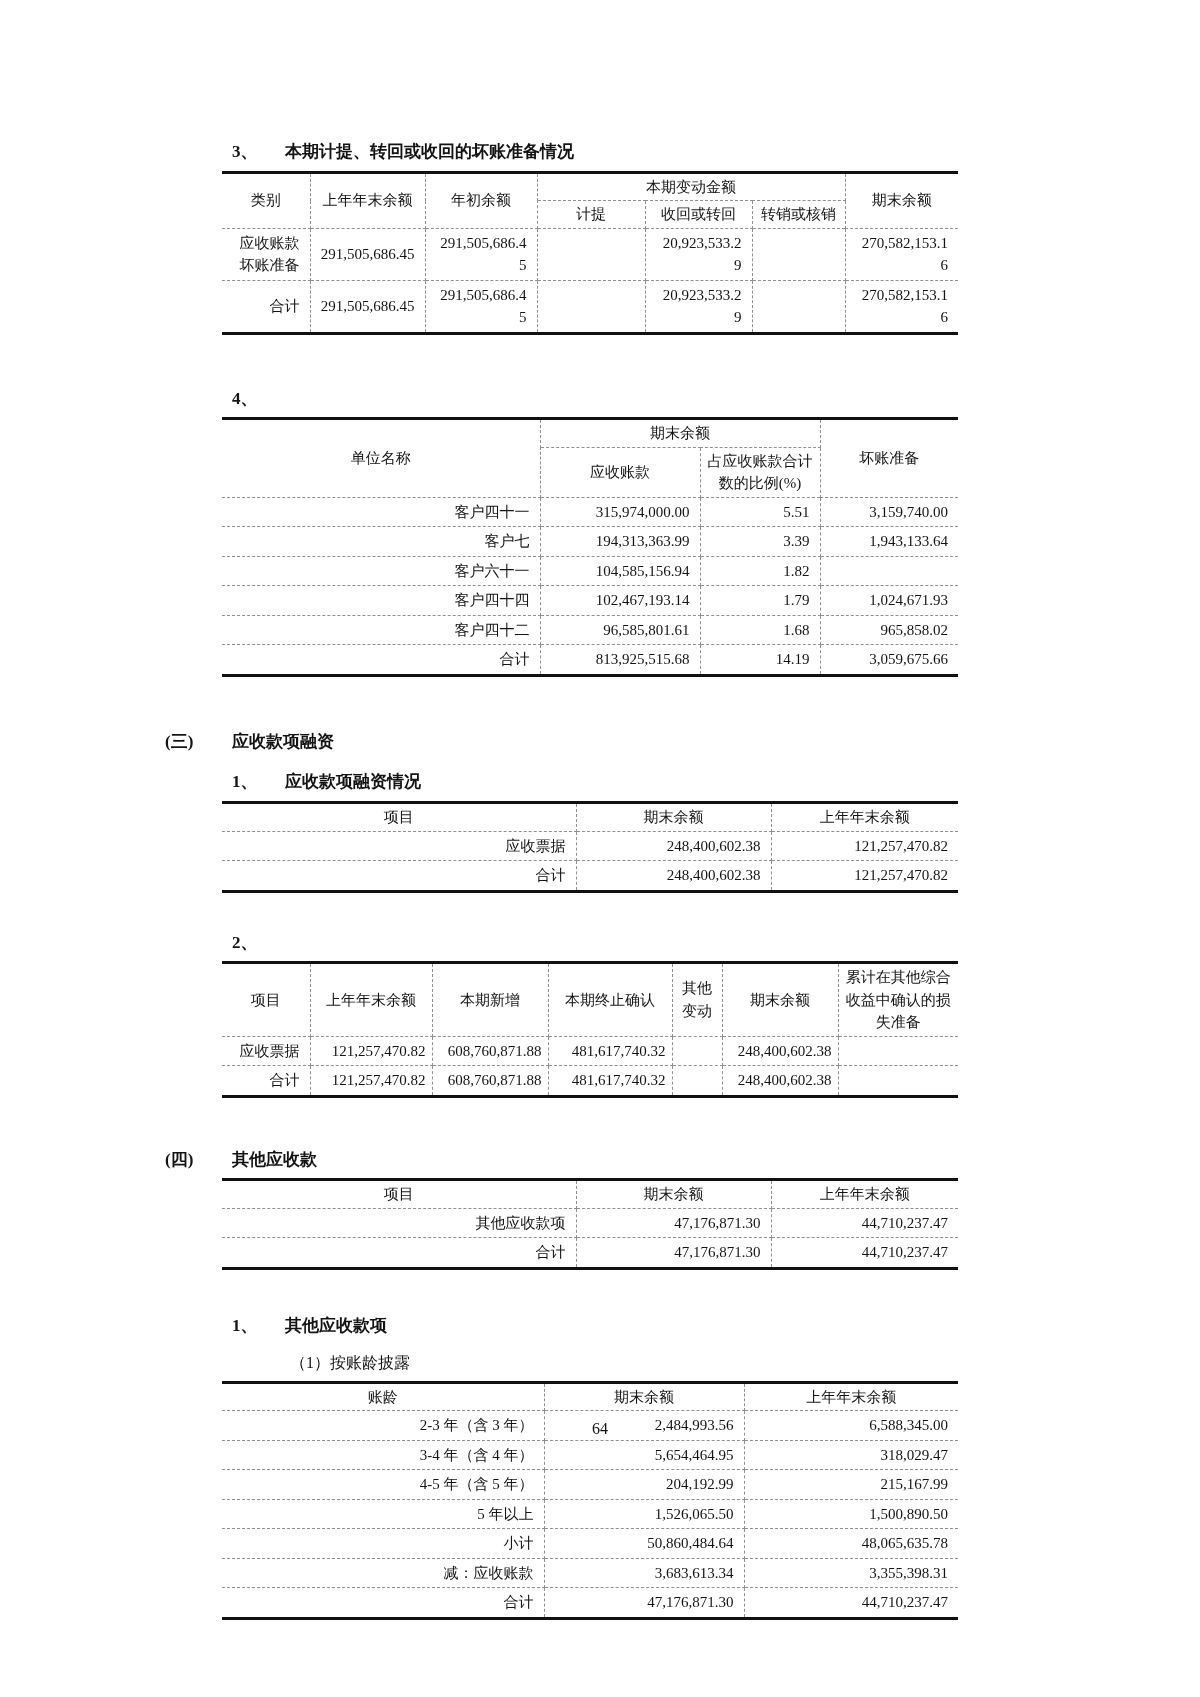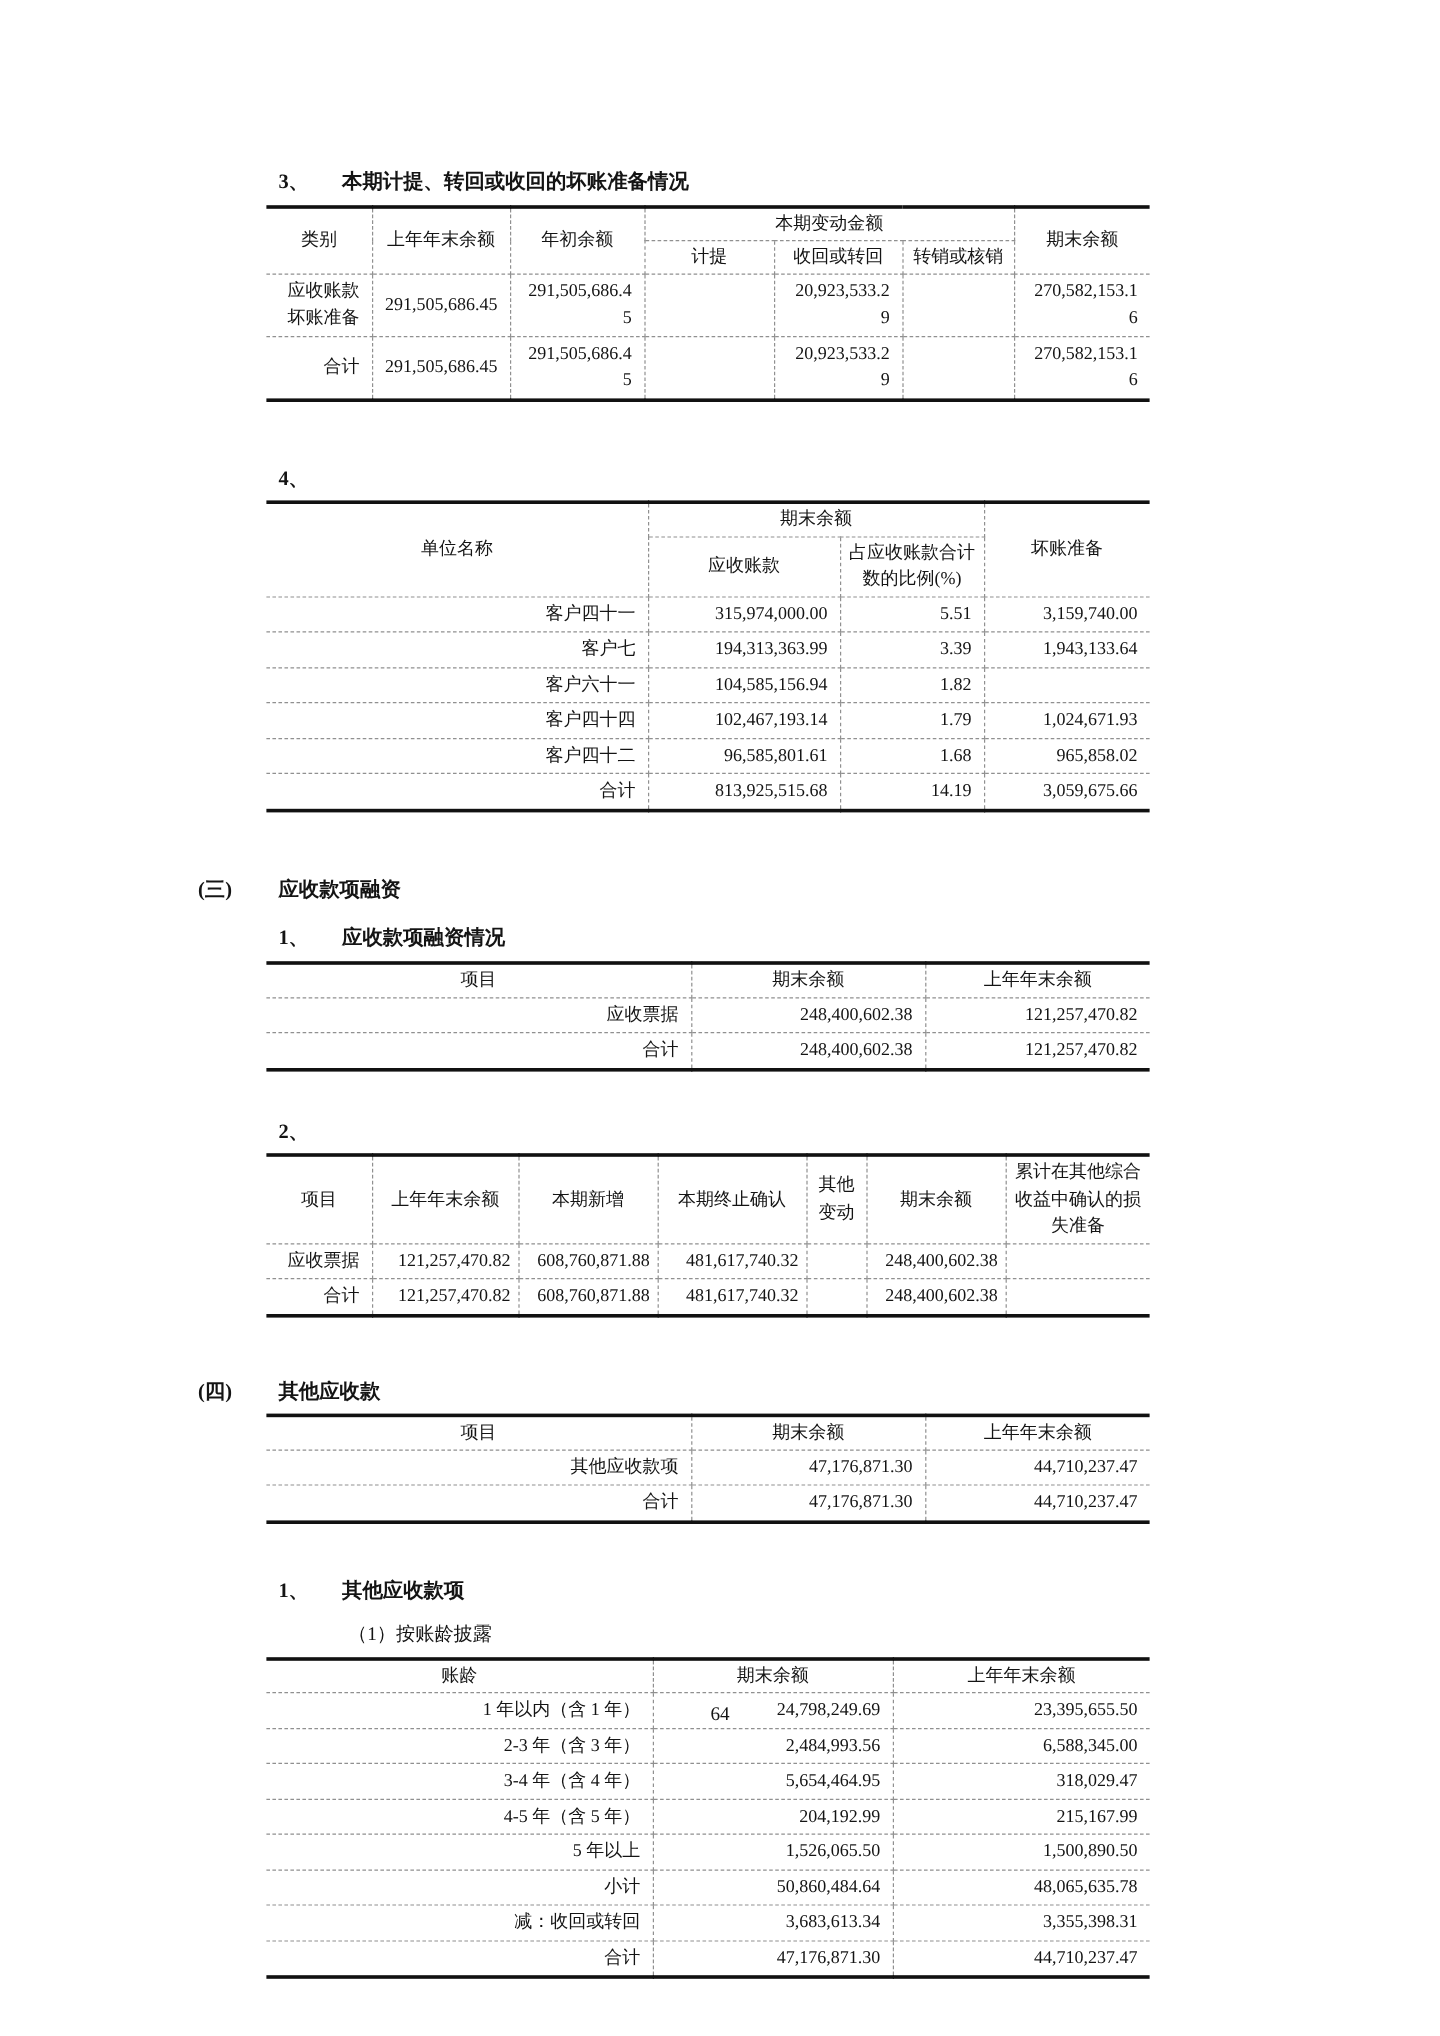--- a/index.html
+++ b/index.html
@@ -302,25 +302,20 @@
           </colgroup>
         <thead>
           <tr>
             <th>账龄</th>
             <th>期末余额</th>
             <th>上年年末余额</th>
           </tr>
         </thead>
         <tbody>
             <tr>
-              <td class="lbl">1 年以内（含 1 年）</td>
-              <td class="num">24,798,249.69</td>
-              <td class="num">23,395,655.50</td>
-            </tr>
-            <tr>
               <td class="lbl">2-3 年（含 3 年）</td>
               <td class="num">2,484,993.56</td>
               <td class="num">6,588,345.00</td>
             </tr>
             <tr>
               <td class="lbl">3-4 年（含 4 年）</td>
               <td class="num">5,654,464.95</td>
               <td class="num">318,029.47</td>
             </tr>
             <tr>
@@ -332,21 +327,21 @@
               <td class="lbl">5 年以上</td>
               <td class="num">1,526,065.50</td>
               <td class="num">1,500,890.50</td>
             </tr>
             <tr>
               <td class="lbl">小计</td>
               <td class="num">50,860,484.64</td>
               <td class="num">48,065,635.78</td>
             </tr>
             <tr>
-              <td class="lbl">减：收回或转回</td>
+              <td class="lbl">减：应收账款</td>
               <td class="num">3,683,613.34</td>
               <td class="num">3,355,398.31</td>
             </tr>
             <tr>
               <td class="lbl ctr">合计</td>
               <td class="num">47,176,871.30</td>
               <td class="num">44,710,237.47</td>
             </tr>
           </tbody>
       </table>

